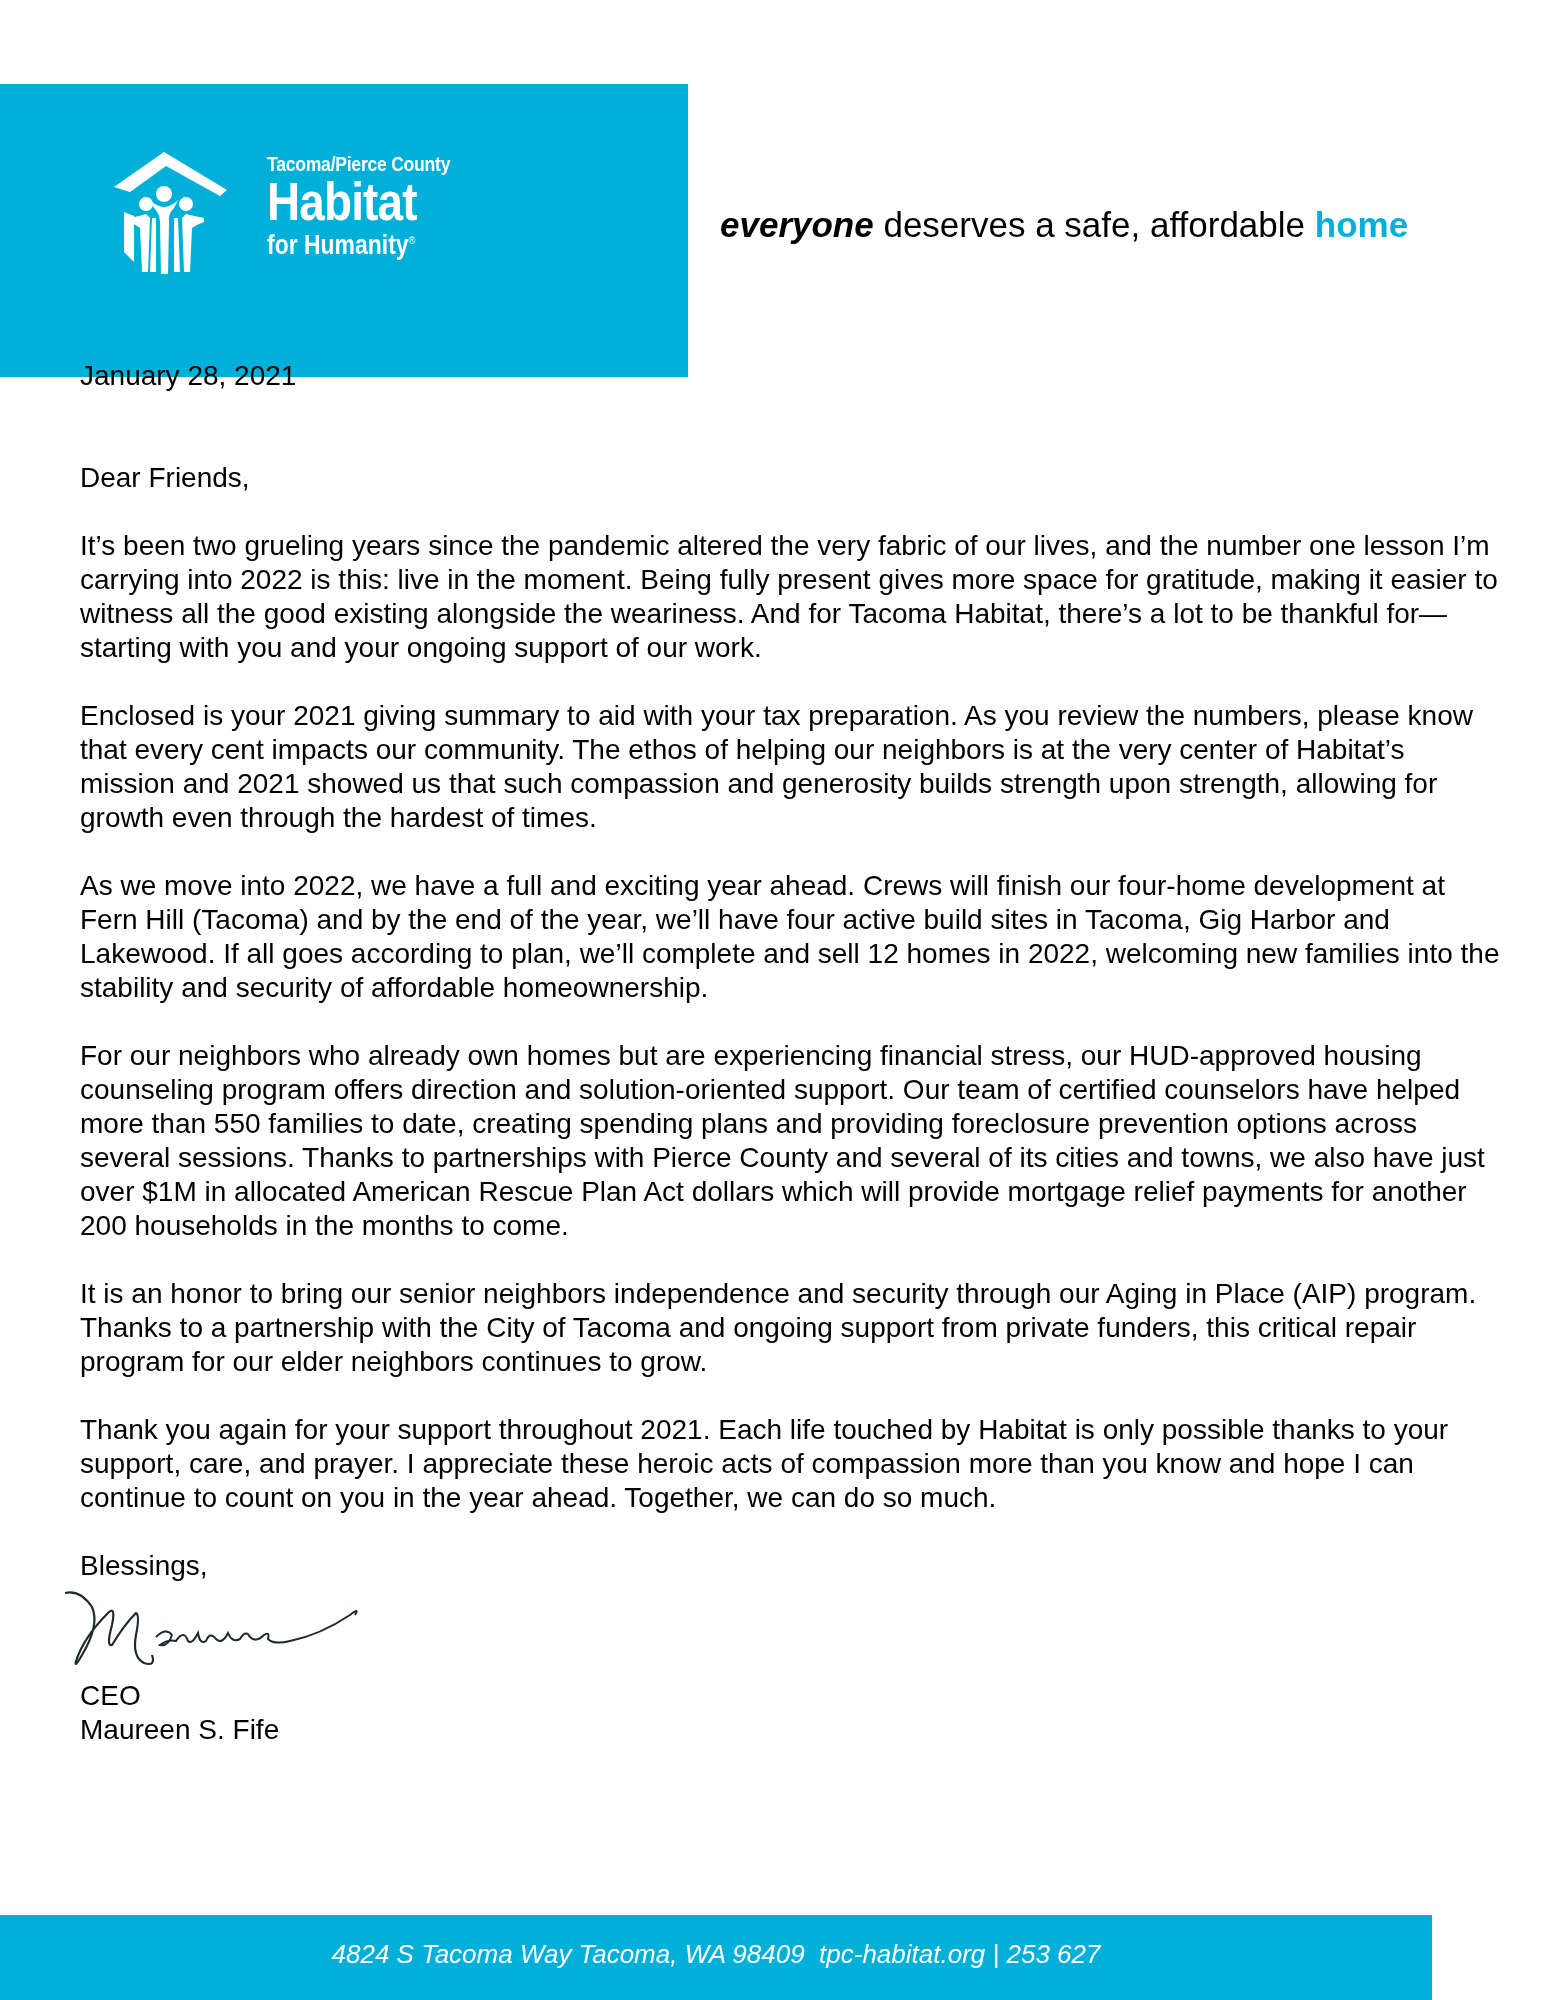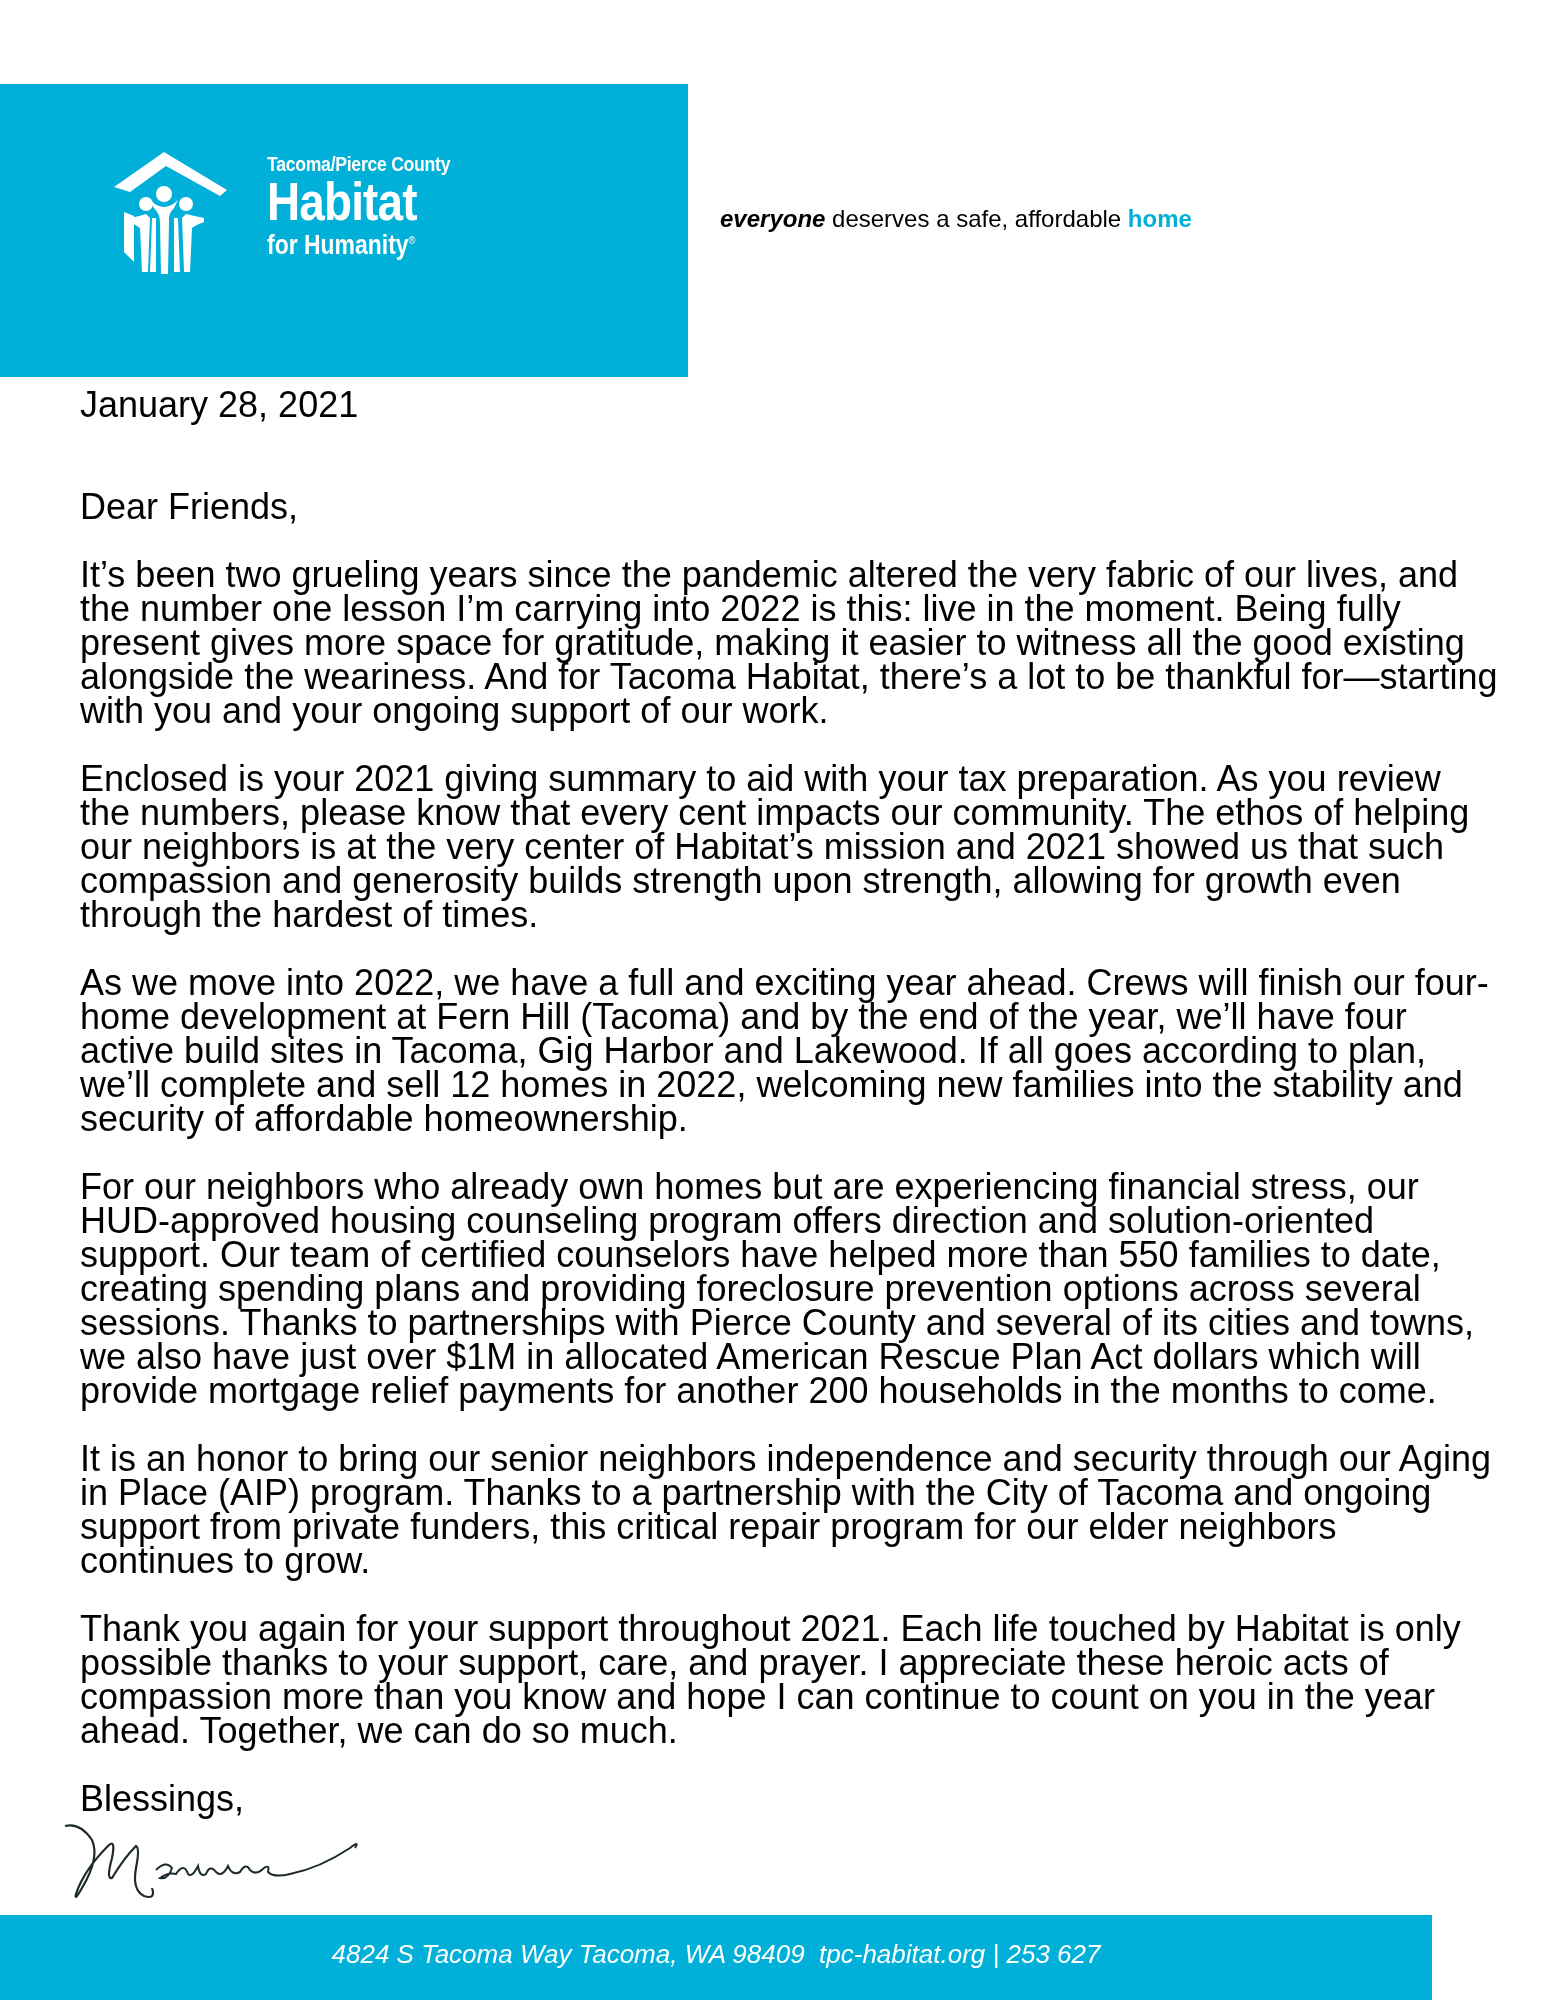--- a/index.html
+++ b/index.html
@@ -6,24 +6,24 @@
   body { width: 1545px; height: 2000px; position: relative; overflow: hidden;
          font-family: "Liberation Sans", sans-serif; color: #000; }
   .header-block { position: absolute; left: 0; top: 84px; width: 688px; height: 293px; background: #00b0d8; }
   .logo { position: absolute; left: 112px; top: 68px; width: 420px; height: 125px; }
   .logo svg { position: absolute; left: 0; top: 0; }
   .logo-text { position: absolute; left: 155px; top: 0; color: #fff; font-family: "Liberation Sans", sans-serif; font-weight: bold; }
   .logo-sub { font-size: 20px; letter-spacing: -0.3px; line-height: 24px; font-weight: bold; transform: scaleX(0.88); transform-origin: left; white-space: nowrap; }
   .logo-main { font-size: 54px; line-height: 50px; letter-spacing: -1px; transform: scaleX(0.85); transform-origin: left; white-space: nowrap; }
   .logo-fh { font-size: 27px; line-height: 28px; transform: scaleX(0.85); transform-origin: left; white-space: nowrap; }
   .logo-fh sup { font-size: 11px; font-weight: normal; vertical-align: super; }
-  .tagline { position: absolute; left: 720px; top: 205px; font-size: 24px; white-space: nowrap; }
+  .tagline { position: absolute; left: 720px; top: 205px; font-size: 35px; white-space: nowrap; }
   .tagline .em { font-weight: bold; font-style: italic; }
   .tagline .hl { font-weight: bold; color: #00b0d8; }
-  .letter { position: absolute; left: 80px; top: 388px; width: 1420px; font-size: 36px; line-height: 34px; }
+  .letter { position: absolute; left: 80px; top: 359px; width: 1420px; font-size: 28px; line-height: 34px; }
   .letter p { margin: 0; }
   .date { margin-bottom: 68px !important; }
   .salutation { margin-bottom: 34px !important; }
   .para { margin-bottom: 34px !important; }
   .closing { margin-top: 0; }
   .signature { display: block; margin: 2px 0 4px -20px; }
   .footer { position: absolute; left: 0; top: 1915px; width: 1432px; height: 85px; background: #00b0d8; font-style: italic; }
   .footer-text { position: absolute; left: 0; width: 100%; top: 24px; text-align: center; color: #fff; font-size: 26px; white-space: pre; }
 </style>
 </head>

